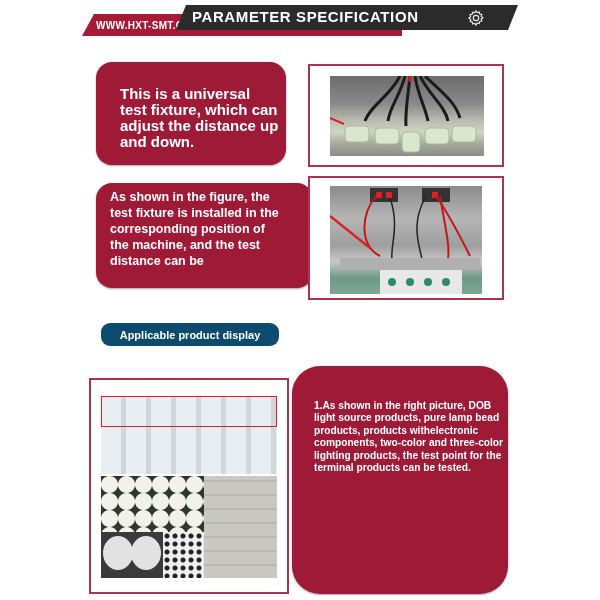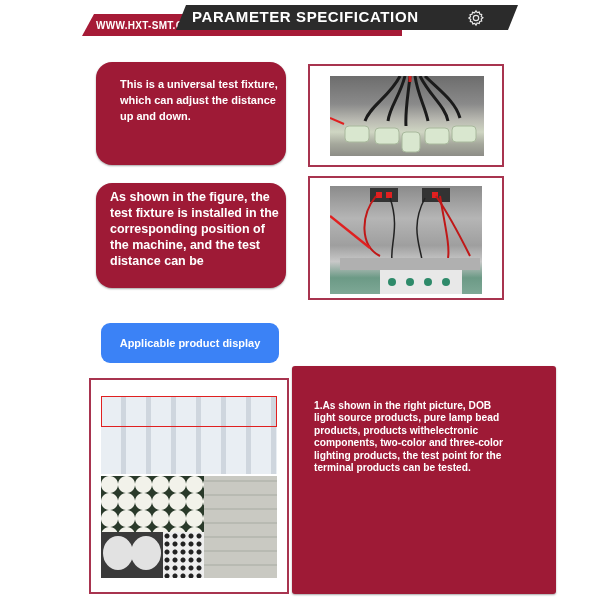--- a/index.html
+++ b/index.html
@@ -12,56 +12,56 @@
   .hdr-dark { position:absolute; left:176px; top:5px; width:342px; height:25px; background:#2b2b2b;
               clip-path: polygon(10px 0, 100% 0, 332px 100%, 0 100%); }
   .hdr-title { position:absolute; left:192px; top:8px; font-size:15px; font-weight:bold; color:#ffffff; letter-spacing:0.6px; }
   .gear { position:absolute; left:467px; top:9px; width:18px; height:18px; }
 
   
   .rbox { position:absolute; background:#9e1a36; border-radius:16px; color:#ffffff; font-weight:bold;
           box-shadow: 0 1px 2px rgba(0,0,0,0.35); overflow:hidden; }
   .rbox p { margin:0; }
   .box1 { left:96px; top:62px; width:190px; height:103px; }
-  .box1 p { position:absolute; left:24px; top:14px; width:160px; font-size:11px; line-height:16px; }
-  .box2 { left:96px; top:183px; width:190px; height:105px; }
+  .box1 p { position:absolute; left:24px; top:24px; width:160px; font-size:15px; line-height:16px; }
+  .box2 { left:96px; top:183px; width:190px; height:105px;padding-left:27px; }
   .box2 p { position:absolute; left:14px; top:6px; width:174px; font-size:12.5px; line-height:16px; }
 
   
   .frame { position:absolute; border:2px solid #a8344f; background:#ffffff; }
   .frame1 { left:308px; top:64px; width:192px; height:99px; }
   .frame2 { left:308px; top:176px; width:192px; height:120px; }
   .photo { position:absolute; }
 
   .photo1 { left:20px; top:10px; width:154px; height:80px;
             background: linear-gradient(180deg,#6d6d6d 0%, #8a8a8a 35%, #b9b9b1 55%, #cfd6c3 70%, #a5a89c 85%, #8d8d87 100%); }
   .photo2 { left:20px; top:8px; width:152px; height:108px;
             background: linear-gradient(180deg,#8b8b8b 0%, #b5b5b5 30%, #9f9f9f 55%, #c8c8c8 70%, #6c9a86 85%, #7ea896 100%); }
 
   
-  .pill { position:absolute; left:101px; top:323px; width:178px; height:40px; background:#3b82f6; border-radius:9px;
+  .pill { position:absolute; left:101px; top:323px; width:178px; height:23px; background:#0c4a6e; border-radius:9px;
           color:#ffffff; font-weight:bold; font-size:11px; display:flex; align-items:center; justify-content:center; }
 
   
   .frame3 { position:absolute; left:89px; top:378px; width:196px; height:212px; border:2px solid #a8344f; background:#ffffff; }
   .prod-top { position:absolute; left:10px; top:16px; width:176px; height:78px;
               background: repeating-linear-gradient(90deg,#e9eef3 0px,#e9eef3 20px,#cfd6de 20px,#cfd6de 25px); }
   .prod-top .redline { position:absolute; left:0; top:0; width:174px; height:29px; border:1px solid #e02020; }
   .prod-circles { position:absolute; left:10px; top:96px; width:103px; height:56px;
                   background: radial-gradient(circle at 50% 50%, #f2f2ea 0 8px, #2a3a2a 9px) 0 0/17px 17px; }
   .prod-grid { position:absolute; left:113px; top:96px; width:73px; height:102px;
                background: repeating-linear-gradient(0deg,#c9c9c2 0 12px,#b8bab2 12px 14px),#c6c6c0; }
   .prod-disc { position:absolute; left:10px; top:152px; width:62px; height:46px; background:#3a3a3a; }
   .prod-disc .c1, .prod-disc .c2 { position:absolute; top:4px; width:30px; height:34px; border-radius:50%; background:#e2e2e2; }
   .prod-disc .c1 { left:2px; } .prod-disc .c2 { left:30px; }
   .prod-stars { position:absolute; left:72px; top:152px; width:41px; height:46px;
                 background: radial-gradient(circle,#222 0 2px,#eee 3px) 0 0/8px 8px; }
 
   
-  .box3 { left:292px; top:366px; width:216px; height:228px; border-radius:3px;padding-left:48px; }
+  .box3 { left:292px; top:366px; width:216px; height:228px; border-radius:28px; }
   .box3 p { position:absolute; left:22px; top:34px; width:192px; font-size:10.2px; line-height:12.4px; }
   .box3 p.second { top:122px; }
 </style>
 </head>
 <body>
 
 <div class="hdr-red"></div>
 <div class="hdr-url">WWW.HXT-SMT.COM</div>
 <div class="hdr-dark"></div>
 <div class="hdr-title">PARAMETER SPECIFICATION</div>

